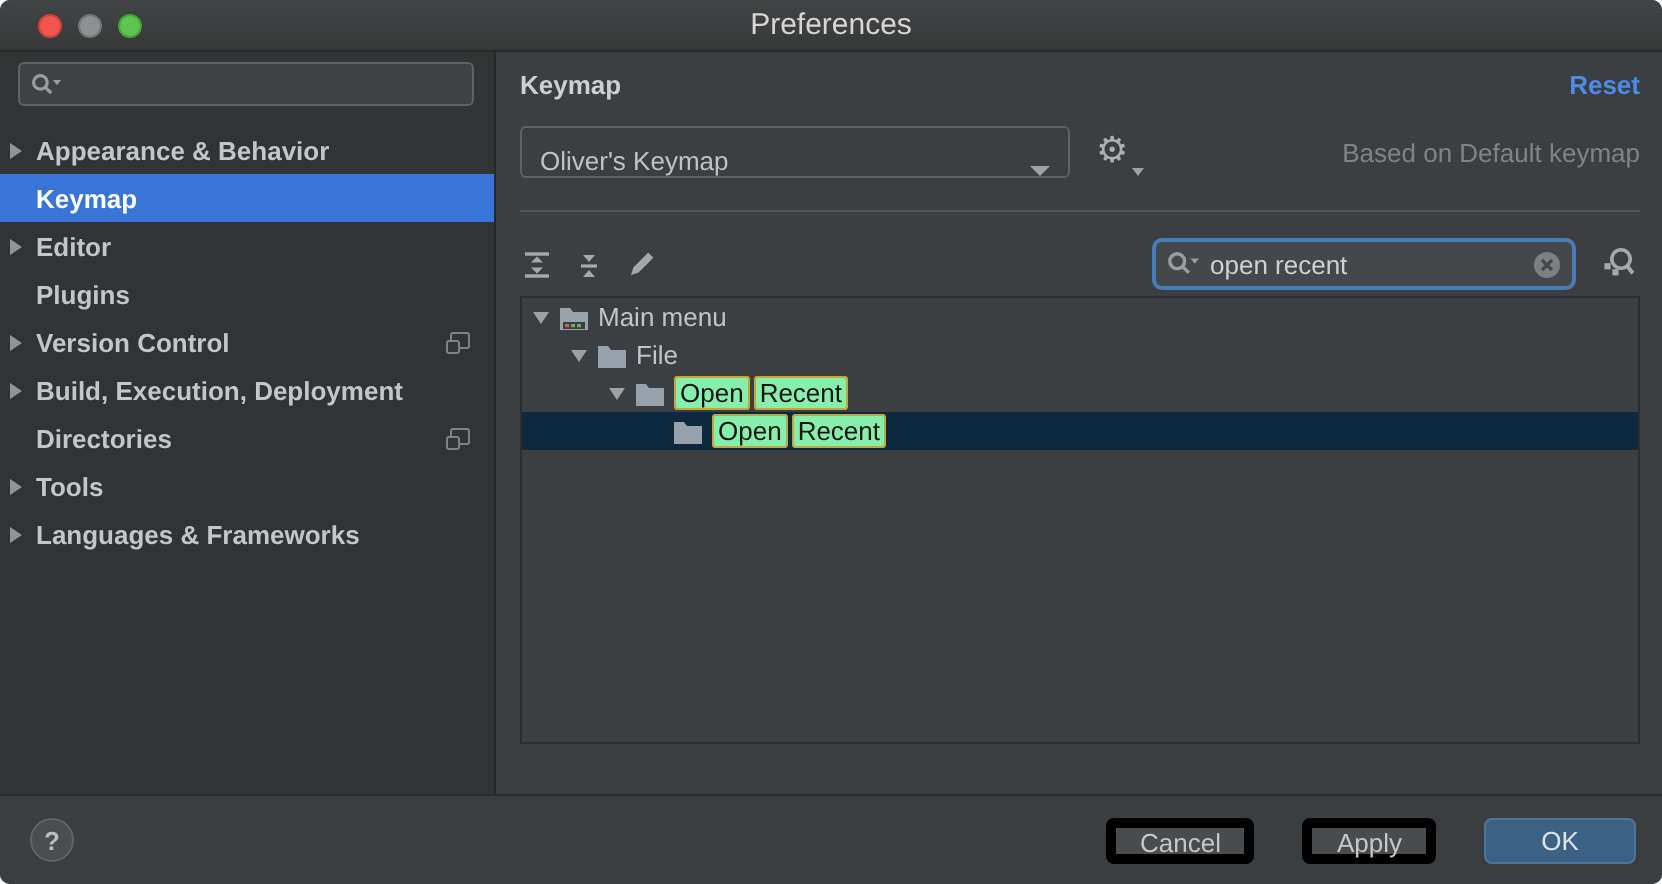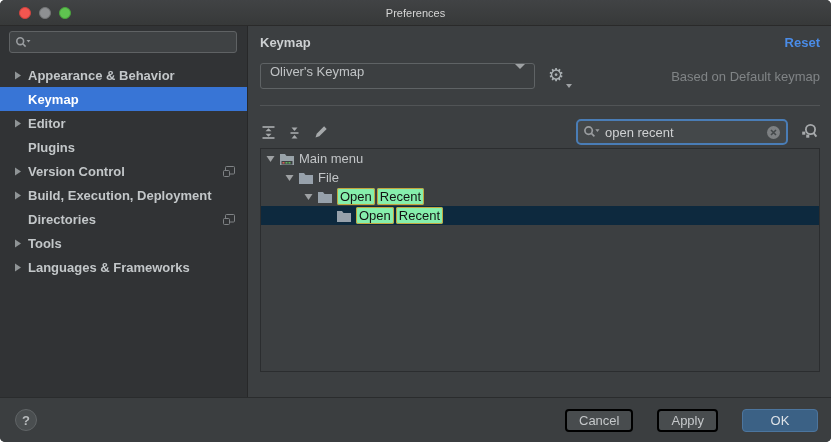--- a/index.html
+++ b/index.html
@@ -14,55 +14,55 @@
   .titlebar{
     height:26px;background:linear-gradient(#414345,#373939);
     border-bottom:1px solid #2a2a2a;position:relative;
     display:flex;align-items:center;justify-content:center;
   }
   .traffic{position:absolute;left:19px;top:7px;display:flex;gap:8px;}
   .tl{width:12px;height:12px;border-radius:50%;}
   .tl.red{background:#f35650;border:1px solid #d0423e;}
   .tl.gray{background:#8e9092;border:1px solid #737576;}
   .tl.green{background:#5fc350;border:1px solid #48a23c;}
-  .title{color:#d6d6d6;font-size:11px;}
+  .title{color:#d6d6d6;font-size:15px;}
   
   .main{display:flex;height:371px;}
   .sidebar{
     width:248px;background:#313335;border-right:1px solid #272829;
     padding-top:5px;flex:none;
   }
   .side-search{
     margin:0 10px 10px 9px;height:22px;background:#3f4244;
     border:1px solid #5f6264;border-radius:3px;
     display:flex;align-items:center;padding:0 5px;gap:2px;
   }
   .side-search input{
     background:transparent;border:none;outline:none;color:#cfd1d2;
     font-family:"Liberation Sans",sans-serif;font-size:12px;flex:1;min-width:0;
   }
   .nav{list-style:none;margin:0;padding:0;}
   .nav-item{
     height:24px;display:flex;align-items:center;gap:6px;
-    padding-left:14px;padding-right:12px;
+    padding-left:4px;padding-right:12px;
     font-weight:bold;color:#c3c7c9;cursor:default;
   }
   .nav-item .chev{width:8px;flex:none;display:flex;}
   .nav-item.selected{background:#3875d6;color:#ffffff;}
   .nav-item .nav-label{flex:1;white-space:nowrap;overflow:hidden;}
   .nav-item .pp{flex:none;opacity:.85;}
   
   .right{flex:1;padding:0 11px 0 12px;display:flex;flex-direction:column;}
   .right-header{display:flex;justify-content:space-between;align-items:center;margin-top:9px;}
   .panel-title{font-weight:bold;color:#cdd0d2;}
   .reset-link{font-weight:bold;color:#4a8ce8;cursor:pointer;}
   .dropdown-row{margin-top:13px;display:flex;align-items:center;}
   .dropdown{
     width:275px;height:26px;border:1px solid #5f6365;border-radius:3px;
-    display:flex;align-items:flex-start;padding:0 9px;color:#c0c3c5;background:#3c3f41;
+    display:flex;align-items:flex-end;padding:0 9px;color:#c0c3c5;background:#3c3f41;
   }
   .dropdown .dd-label{flex:1;}
   .dd-arrow{width:0;height:0;border-left:5px solid transparent;border-right:5px solid transparent;border-top:5px solid #9fa2a4;}
   .gear-wrap{margin-left:13px;position:relative;width:22px;height:22px;color:#aab0b3;}
   .gear-glyph{font-size:18px;line-height:20px;}
   .gear-caret{position:absolute;right:-2px;bottom:-1px;width:0;height:0;
     border-left:3.5px solid transparent;border-right:3.5px solid transparent;border-top:4px solid #9fa2a4;}
   .based-on{margin-left:auto;color:#808486;}
   .hsep{border:none;border-top:1px solid #515456;margin:16px 0 0 0;}
   .toolbar-row{margin-top:13px;display:flex;align-items:center;gap:9px;}
@@ -98,21 +98,21 @@
     display:flex;align-items:center;padding:0 13px 0 15px;
   }
   .help-btn{
     width:22px;height:22px;border-radius:50%;background:#4a4e50;border:1px solid #606466;
     color:#b9bcbe;display:flex;align-items:center;justify-content:center;
     font-weight:bold;font-size:13px;cursor:pointer;
   }
   .footer-buttons{margin-left:auto;display:flex;gap:24px;}
   .btn{
     min-width:56px;height:23px;padding:0 12px;border-radius:4px;
-    background:#484c4e;border:2px solid #000000;color:#c5c8ca;
+    background:#484c4e;border:5px solid #000000;color:#c5c8ca;
     font-family:"Liberation Sans",sans-serif;font-size:13px;cursor:pointer;
   }
   .btn.primary{background:#3b6185;border:1px solid #4c759e;color:#dde2e7;min-width:76px;}
   svg{display:block;}
 </style>
 </head>
 <body>
 
 <div class="window">
 

